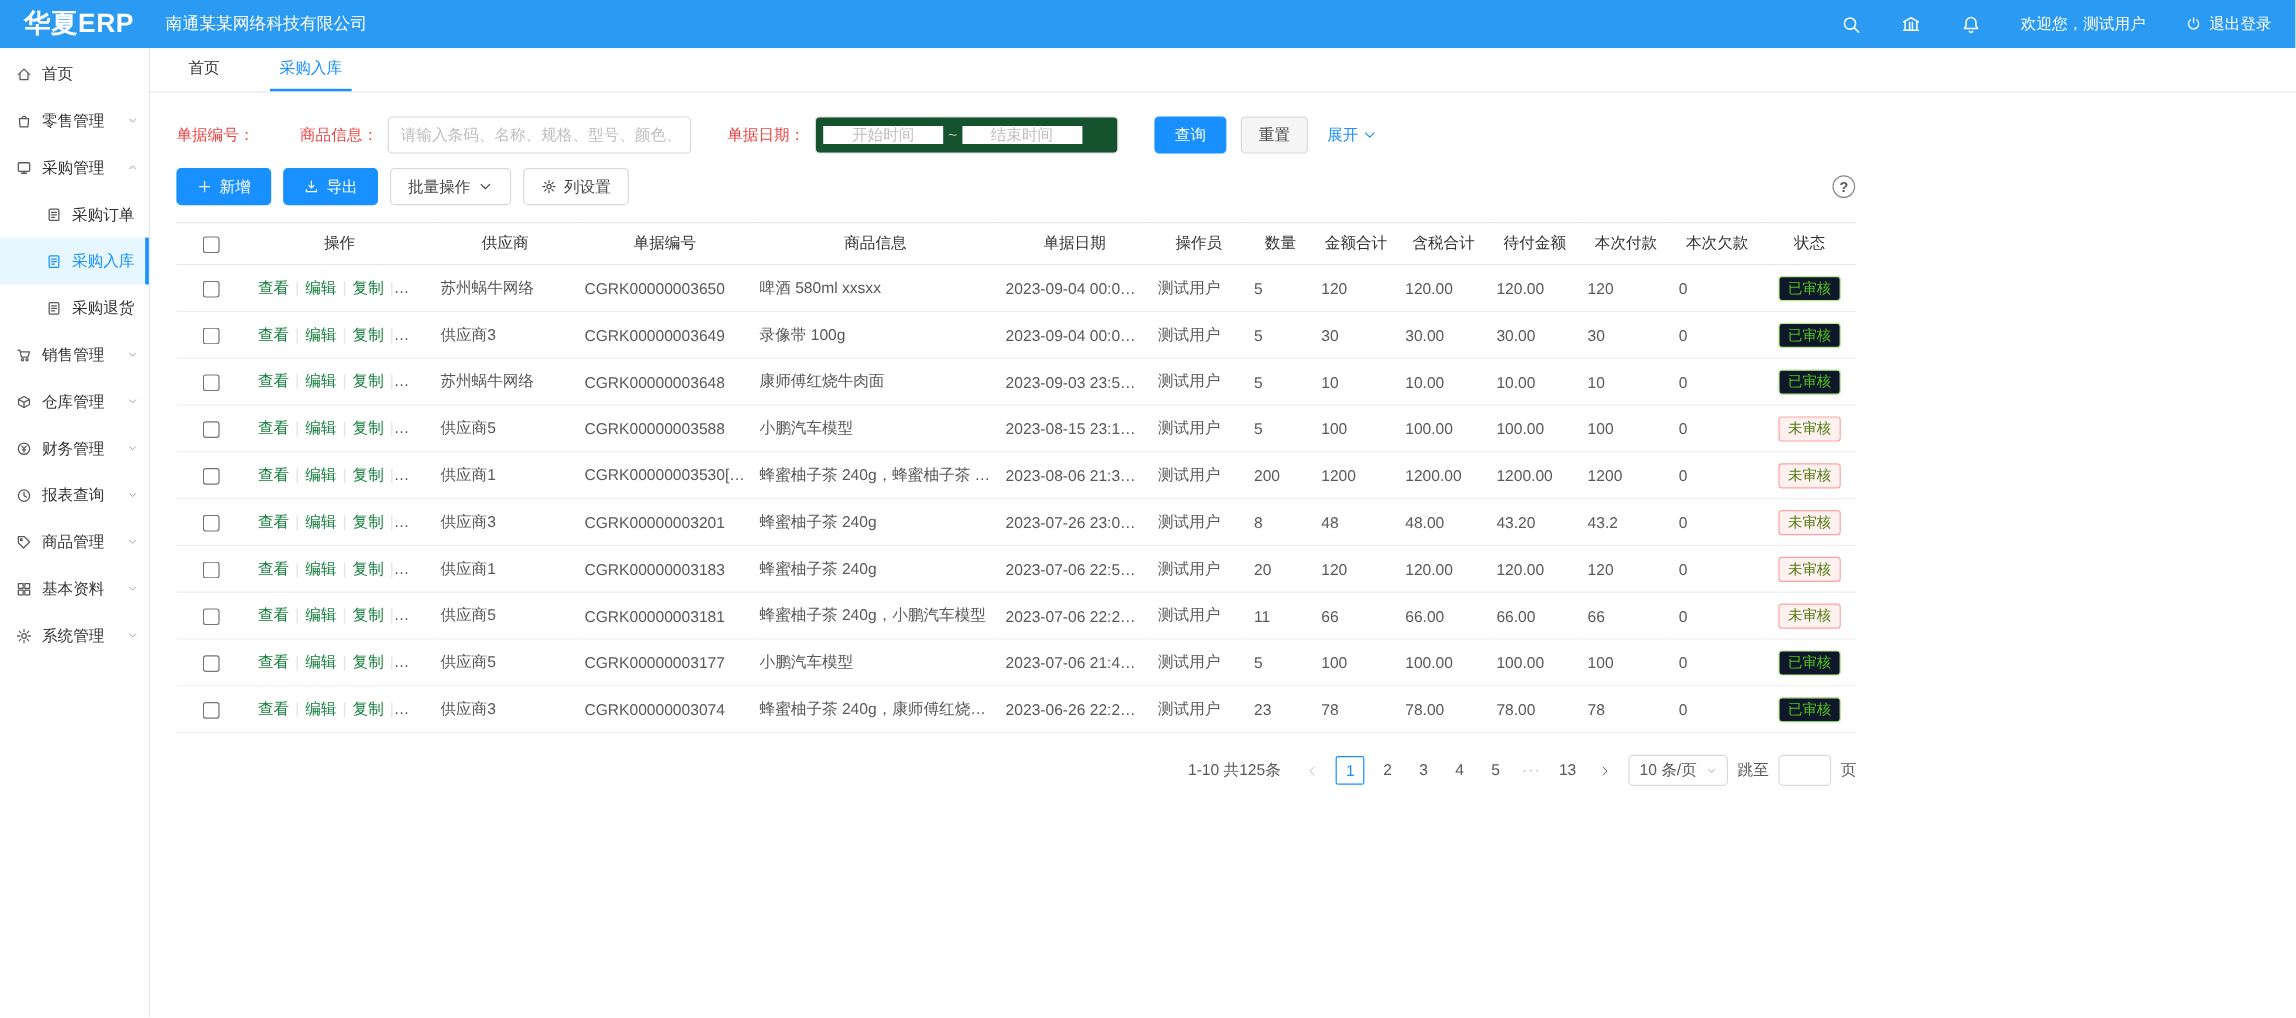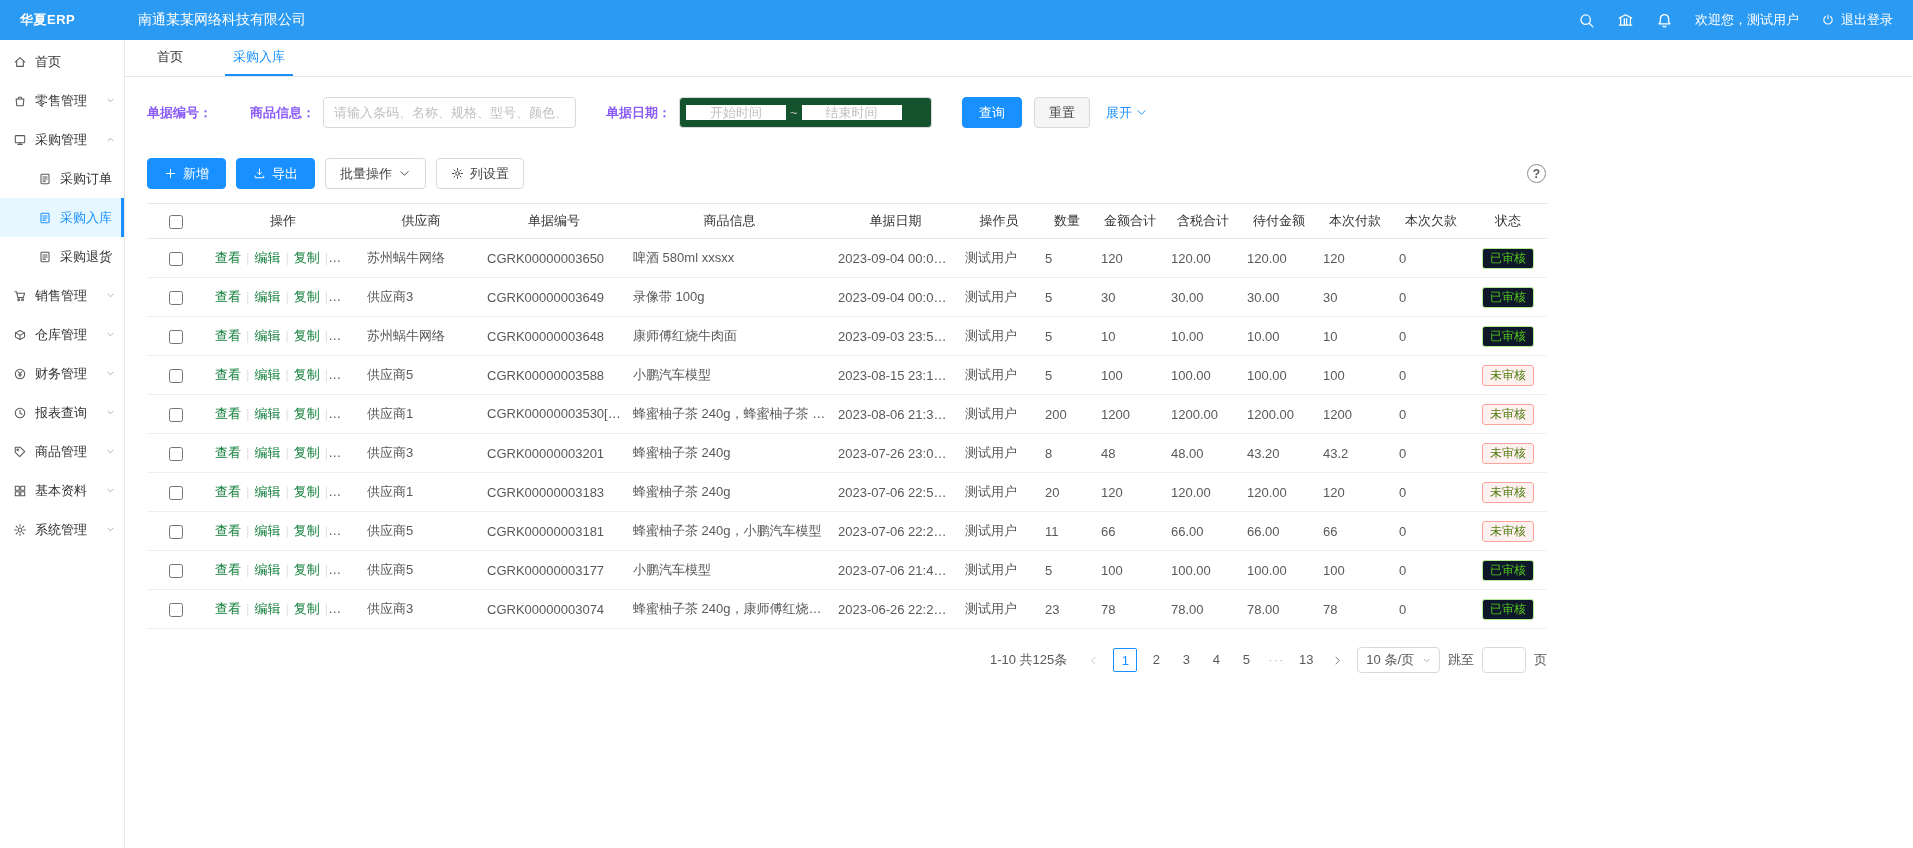--- a/index.html
+++ b/index.html
@@ -3,23 +3,23 @@
 <meta charset="utf-8">
 <style>
   *{box-sizing:border-box;margin:0;padding:0}
   html,body{width:1913px;height:848px}
   body{font-family:"Liberation Sans","DejaVu Sans",sans-serif;font-size:13px;color:#333;background:#fff;overflow:hidden}
   button{font-family:inherit}
   input{font-family:inherit}
 
   
   .topbar{height:40px;background:#2b9af3;color:#fff;display:flex;align-items:center;padding:0 20px}
-  .logo{font-size:13px;font-weight:bold;letter-spacing:.5px;width:108px;flex:none}
+  .logo{font-size:22px;font-weight:bold;letter-spacing:.5px;width:108px;flex:none}
   .company{font-size:14px;margin-left:10px}
-  .top-right{margin-left:auto;display:flex;align-items:center;gap:22px}
+  .top-right{margin-left:auto;display:flex;align-items:center;gap:33px}
   .top-ic{display:inline-flex;cursor:pointer;color:#fff}
   .top-ic svg{width:17px;height:17px}
   .welcome{font-size:13px}
   .logout{display:inline-flex;align-items:center;gap:6px;cursor:pointer;font-size:13px}
   .logout .top-ic svg{width:14px;height:14px}
 
   
   .body{display:flex;height:808px}
   .sidebar{width:125px;flex:none;border-right:1px solid #e8e8e8;padding-top:2px;background:#fff}
   .menu-item,.submenu-item{height:39px;display:flex;align-items:center;gap:8px;padding-left:13px;padding-right:9px;cursor:pointer;color:#333;font-size:13px}
@@ -34,37 +34,37 @@
 
   .main{flex:1;min-width:0}
   .tabbar{height:37px;border-bottom:1px solid #e8e8e8;display:flex;align-items:stretch;padding-left:24px;gap:34px}
   .tab{display:flex;align-items:center;padding:0 8px;cursor:pointer;font-size:13px;color:#333;border-bottom:2px solid transparent}
   .tab.active{color:#1890ff;border-bottom-color:#1890ff}
   .inner{width:1405px;margin-left:22px}
 
   
   .filters{display:flex;align-items:center;margin-top:20px}
   .f-group{display:flex;align-items:center;margin-right:30px}
-  .f-label{font-weight:bold;color:#8b5cf6;margin-right:8px;white-space:nowrap}
+  .f-label{font-weight:normal;color:#ef4444;margin-right:8px;white-space:nowrap}
   .f-input{height:31px;border:1px solid #d9d9d9;border-radius:4px;padding:0 10px;font-size:13px;color:#333;outline:none}
   .f-input::placeholder{color:#bfbfbf}
   .w230{width:230px}
   .w253{width:253px}
   .date-range{width:253px;height:31px;border:1px solid #d9d9d9;border-radius:4px;display:flex;align-items:center;padding:0 6px;background:#14532d}
   .date-range input{border:none;outline:none;width:100px;font-size:13px;text-align:center;color:#333}
   .date-range input::placeholder{color:#bfbfbf}
   .tilde{color:#bfbfbf;margin:0 4px}
   .btn-primary{height:31px;background:#1890ff;color:#fff;border:1px solid #1890ff;border-radius:4px;padding:0 16px;font-size:13px;cursor:pointer;display:inline-flex;align-items:center;gap:6px}
   .btn-plain{height:31px;background:#fff;color:#444;border:1px solid #d9d9d9;border-radius:4px;padding:0 14px;font-size:13px;cursor:pointer;display:inline-flex;align-items:center;gap:6px}
   .filters .btn-plain{margin-left:12px;background:#f5f5f5}
   .expand-link{color:#1890ff;margin-left:16px;cursor:pointer;display:inline-flex;align-items:center;gap:3px;font-size:13px}
   .expand-link svg{width:10px;height:10px}
 
   
-  .toolbar{display:flex;align-items:center;gap:10px;margin-top:30px}
+  .toolbar{display:flex;align-items:center;gap:10px;margin-top:12px}
   .btn-ic{display:inline-flex}
   .btn-ic svg{width:13px;height:13px}
   .help{margin-left:auto;margin-right:6px;width:19px;height:19px;border-radius:50%;border:1px solid #8c8c8c;color:#595959;display:flex;align-items:center;justify-content:center;font-size:12px;font-weight:bold;cursor:pointer;flex:none}
 
   
   table{width:1400px;border-collapse:collapse;table-layout:fixed;margin-top:14px}
   th{height:35px;border-top:1px solid #e8e8e8;border-bottom:1px solid #e8e8e8;font-weight:normal;color:#333;font-size:13px;text-align:center;padding:0 6px;white-space:nowrap;overflow:hidden}
   td{height:39px;border-bottom:1px solid #efefef;color:#595959;font-size:13px;padding:0 6px;white-space:nowrap;overflow:hidden;text-overflow:ellipsis}
   .c-check{text-align:center}
   td.c-ops{padding-left:10px}

